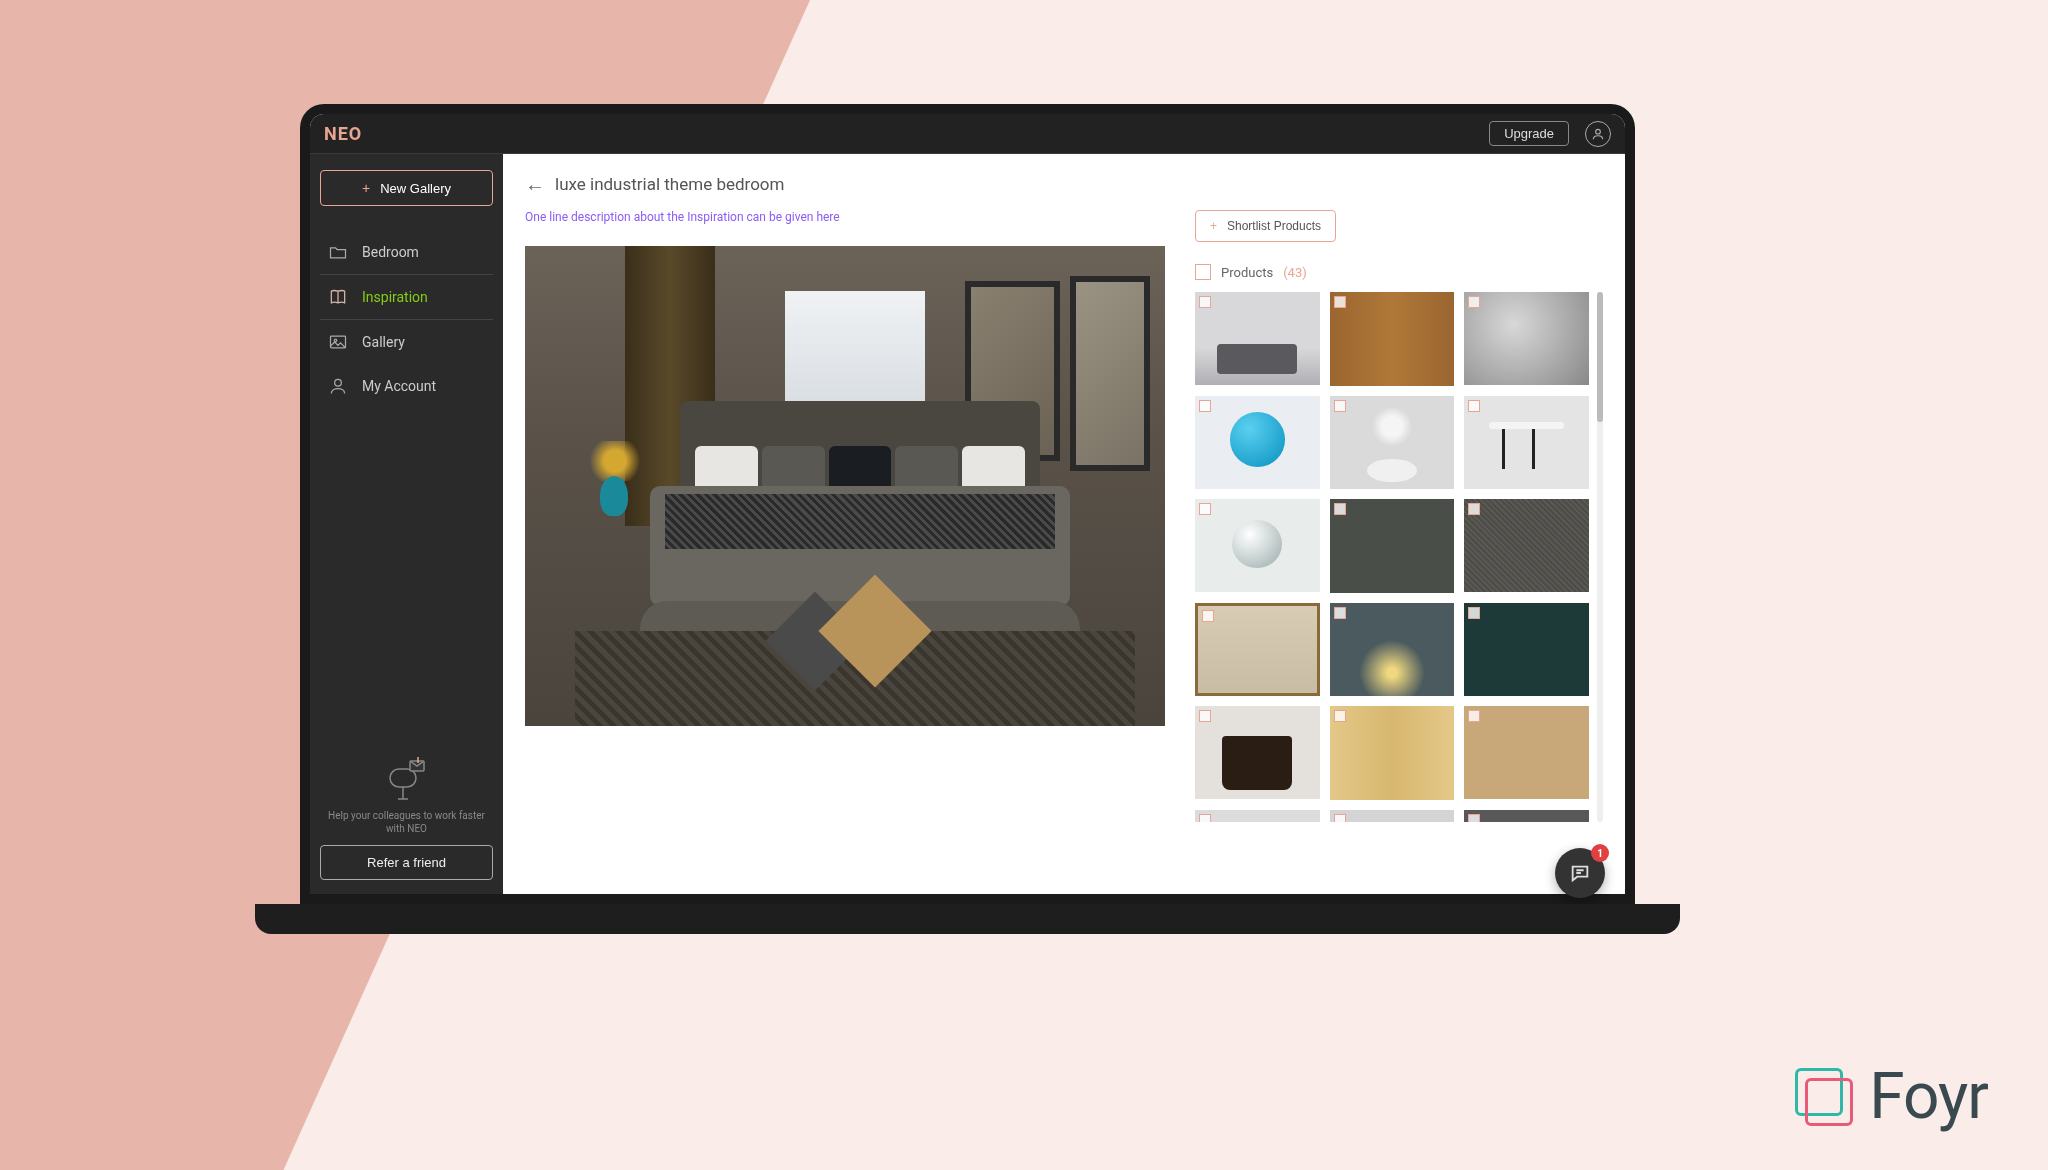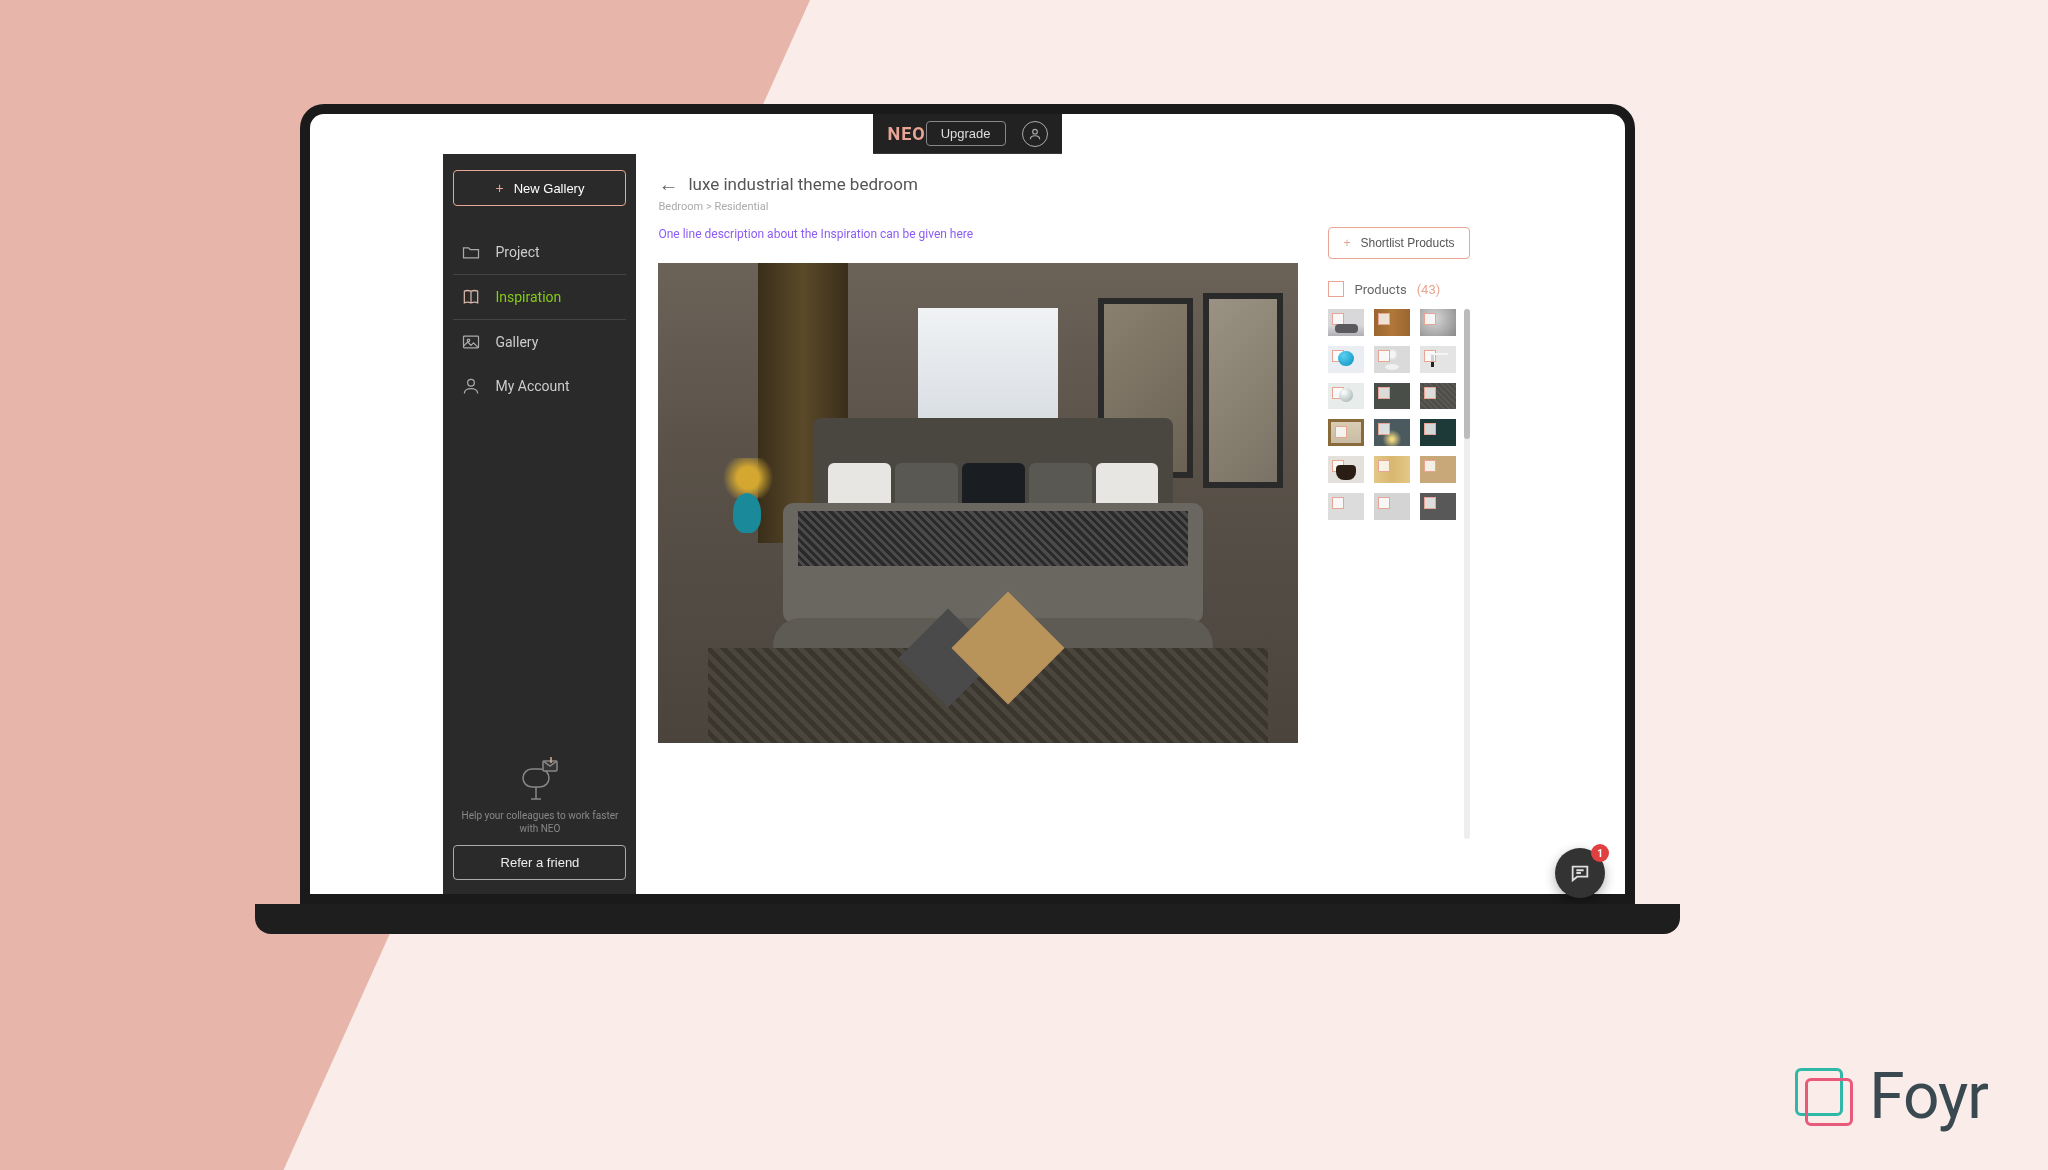--- a/index.html
+++ b/index.html
@@ -43,21 +43,20 @@
   border-radius: 0 0 16px 16px;
 }
 .screen {
   width: 100%;
   height: 100%;
   background: #fff;
   border-radius: 14px 14px 0 0;
   overflow: hidden;
   display: flex;
   flex-direction: column;
-  align-items: center;
 }
 .topbar {
   height: 40px;
   background: #222;
   display: flex;
   align-items: center;
   padding: 0 14px;
   border-bottom: 1px solid #3a3a3a;
 }
 .brand {
@@ -468,21 +467,21 @@
           <button class="new-project-btn">
             <span class="plus">+</span>
             <span>New Gallery</span>
           </button>
 
           <div class="nav-list">
             <div class="nav-item">
               <svg class="nav-icon" viewBox="0 0 24 24" fill="none" stroke="#aaa" stroke-width="1.5">
                   <path d="M3 7h6l2 2h10v10H3z"></path>
                 </svg>
-              <span>Project</span>
+              <span>Bedroom</span>
             </div>
             <div class="nav-item active">
               <svg class="nav-icon" viewBox="0 0 24 24" fill="none" stroke="#d8b5a8" stroke-width="1.5">
                   <path d="M4 5v14c2-1 5-1 8 0 3-1 6-1 8 0V5c-2-1-5-1-8 0-3-1-6-1-8 0z M12 5v14"></path>
                 </svg>
               <span>Inspiration</span>
             </div>
             <div class="nav-item">
               <svg class="nav-icon" viewBox="0 0 24 24" fill="none" stroke="#aaa" stroke-width="1.5">
                   <rect x="3" y="5" width="18" height="14" rx="1"></rect>
@@ -513,21 +512,20 @@
           </div>
           <div class="help-text">Help your colleagues to work faster with NEO</div>
           <button class="refer-btn">Refer a friend</button>
         </div>
 
         <div class="main">
           <div class="title-row">
             <span class="back-arrow">←</span>
             <span class="page-title">luxe industrial theme bedroom</span>
           </div>
-          <div class="breadcrumb">Bedroom &gt; Residential</div>
 
           <div class="content-row">
             <div class="left-col">
               <div class="desc">One line description about the Inspiration can be given here</div>
               <div class="hero-image">
                 <div class="hero-floor"></div>
                 <div class="hero-curtain"></div>
                 <div class="hero-window"></div>
                 <div class="hero-frame1"></div>
                 <div class="hero-frame2"></div>

